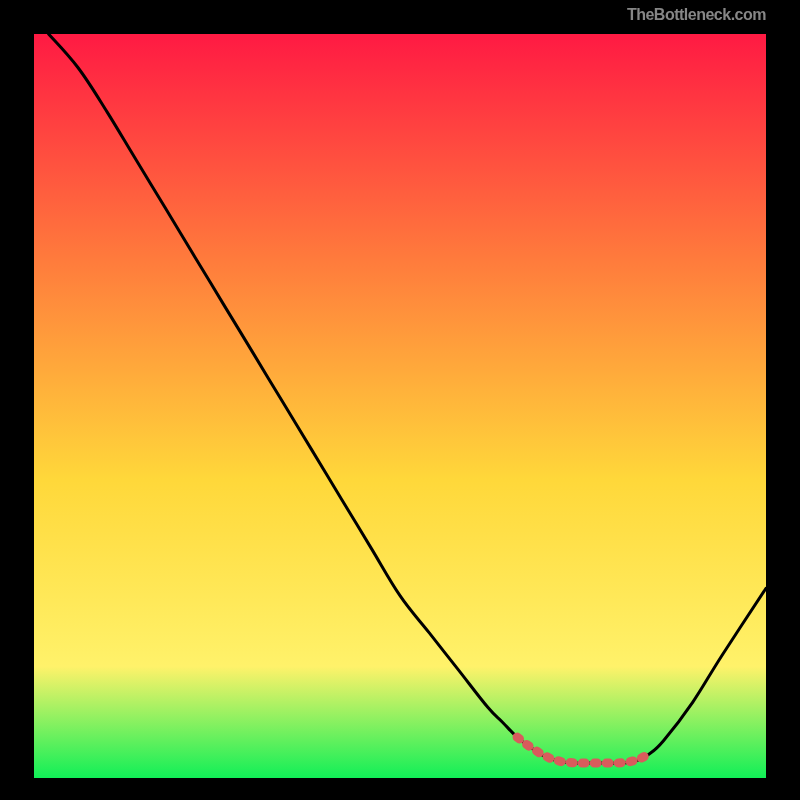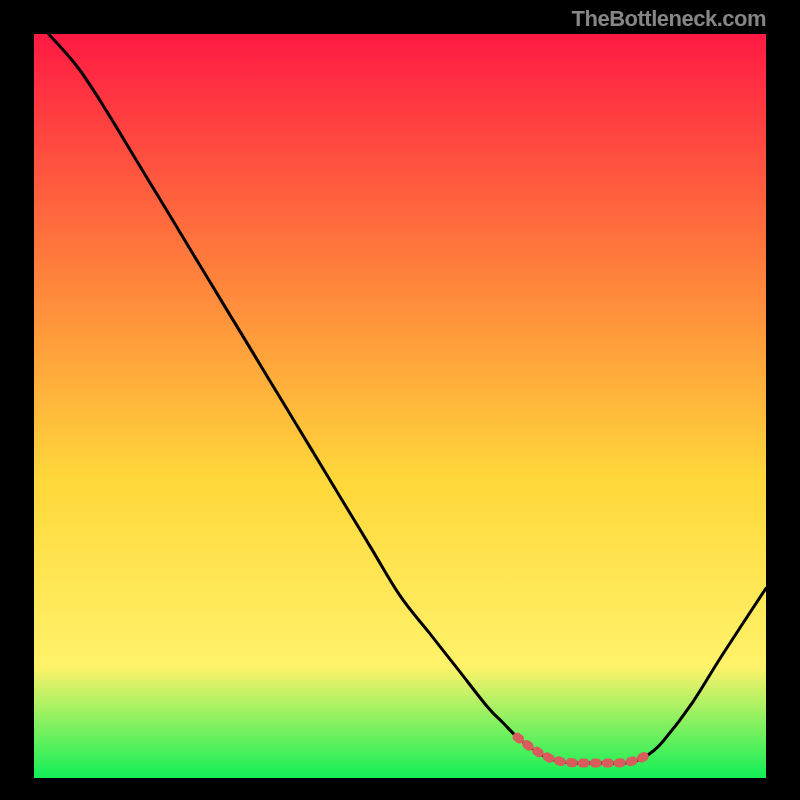--- a/index.html
+++ b/index.html
@@ -31,21 +31,21 @@
     left: 0;
     top: 0;
     width: 100%;
     height: 100%;
   }
   .watermark {
     position: absolute;
     top: 6px;
     right: 34px;
     font-family: Arial, Helvetica, sans-serif;
-    font-size: 22px;
+    font-size: 16px;
     font-weight: bold;
     color: #868686;
     letter-spacing: -0.5px;
     text-align: center;
   }
   svg {
     position: absolute;
     left: 0;
     top: 0;
     width: 100%;

